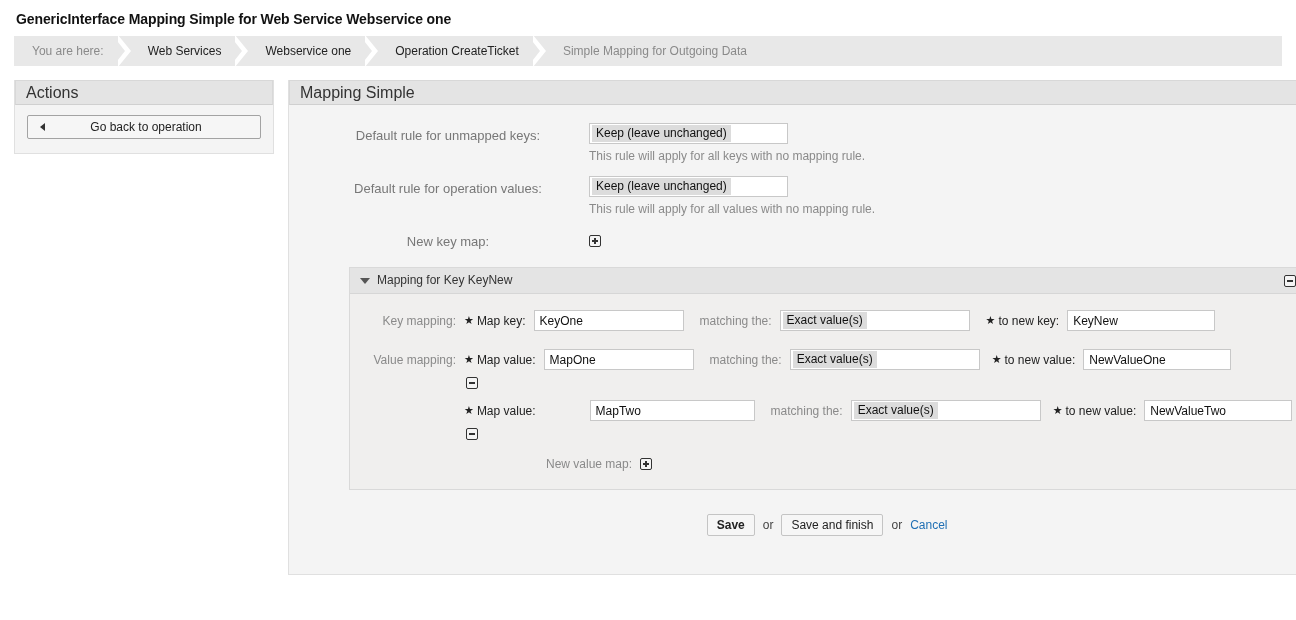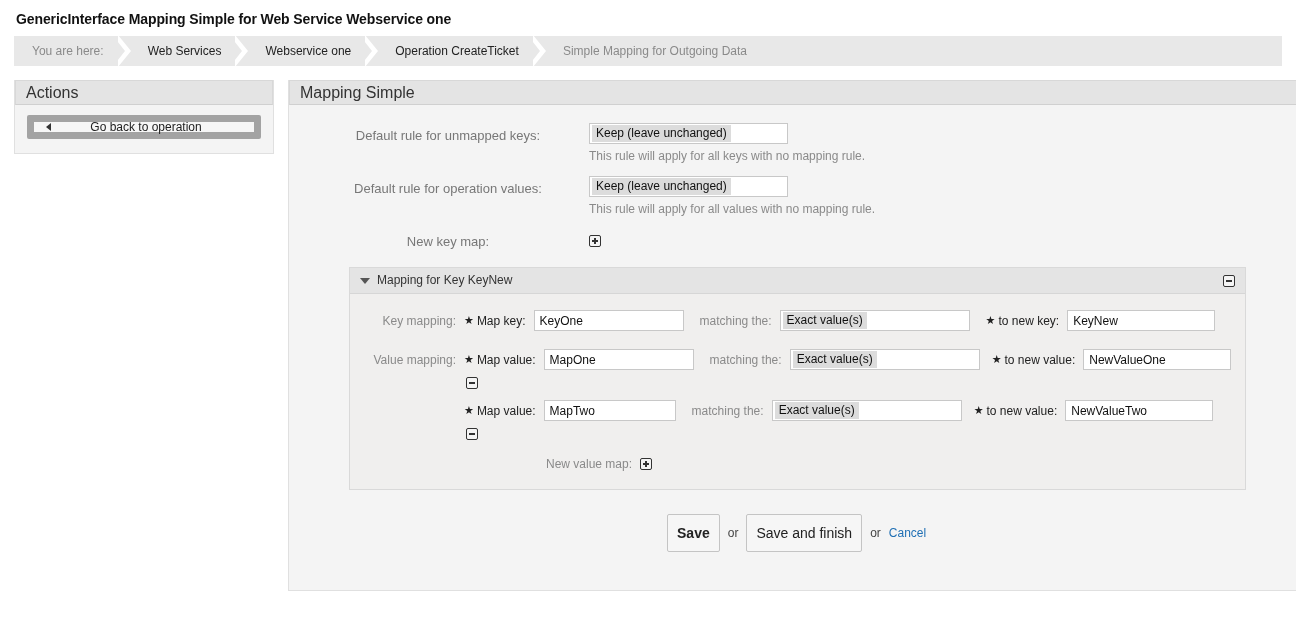--- a/index.html
+++ b/index.html
@@ -89,21 +89,21 @@
     color: #333333;
   }
   .sidebar .widget-body { padding: 10px 12px 14px 12px; }
 
   .action-button {
     display: flex;
     align-items: center;
     width: 100%;
     height: 24px;
     background: #f6f6f6;
-    border: 7px solid #a3a3a3;
+    border: 1px solid #a3a3a3;
     border-radius: 2px;
     font-size: 12px;
     color: #222222;
     cursor: pointer;
     padding: 0;
     position: relative;
   }
   .action-button .tri-left {
     position: absolute;
     left: 12px;
@@ -283,24 +283,24 @@
     justify-content: center;
     padding: 24px 0 16px 0;
     gap: 8px;
     font-size: 12px;
     color: #444444;
   }
   .btn {
     background: #f6f6f6;
     border: 1px solid #c4c4c4;
     border-radius: 2px;
-    height: 38px;
+    height: 22px;
     padding: 0 9px;
     font-family: "Liberation Sans", sans-serif;
-    font-size: 14px;
+    font-size: 12px;
     color: #222222;
     cursor: pointer;
     line-height: 20px;
   }
   .btn.primary { font-weight: bold; }
   .linkbtn {
     color: #1f6fb4;
     text-decoration: none;
     cursor: pointer;
   }
@@ -431,21 +431,21 @@
                 </div>
                 <div class="rm-row">
                   <span class="icon-box"></span>
                 </div>
 
                 <div class="line">
                   <span class="inline-label">
                     <span class="star">★</span>
                     <span>Map value:</span>
                   </span>
-                  <input class="txt-input" style="width: 132px;" value="MapTwo">
+                  <input class="txt-input" style="width: 165px; margin-left: 46px;" value="MapTwo">
                   <span class="inline-label dim" style="padding-left:16px;">matching the:</span>
                   <div class="select-box" style="width:190px;">
                     <span class="sel-text">Exact value(s)</span>
                   </div>
                   <span class="inline-label" style="padding-left:12px;">
                     <span class="star">★</span>
                     <span>to new value:</span>
                   </span>
                   <input class="txt-input" style="width: 148px;" value="NewValueTwo">
                 </div>

